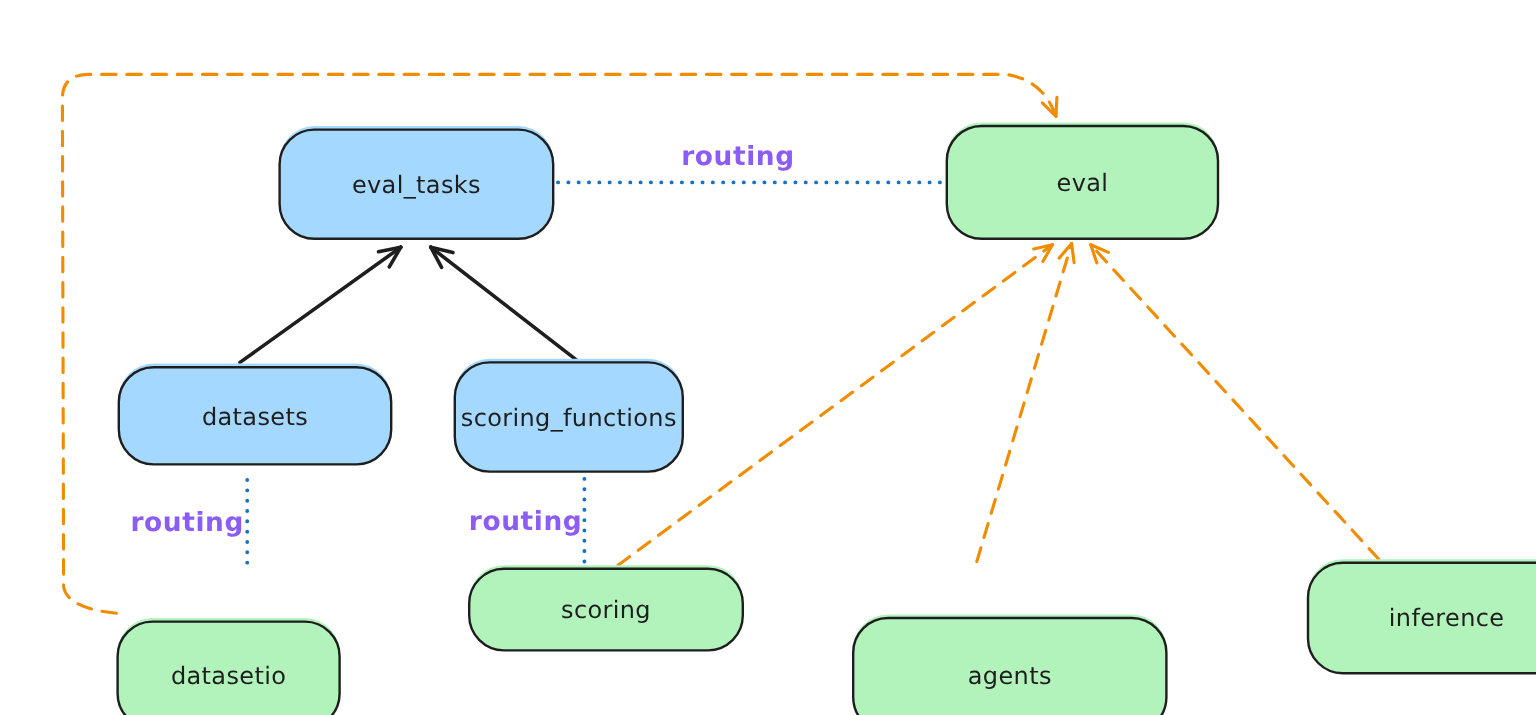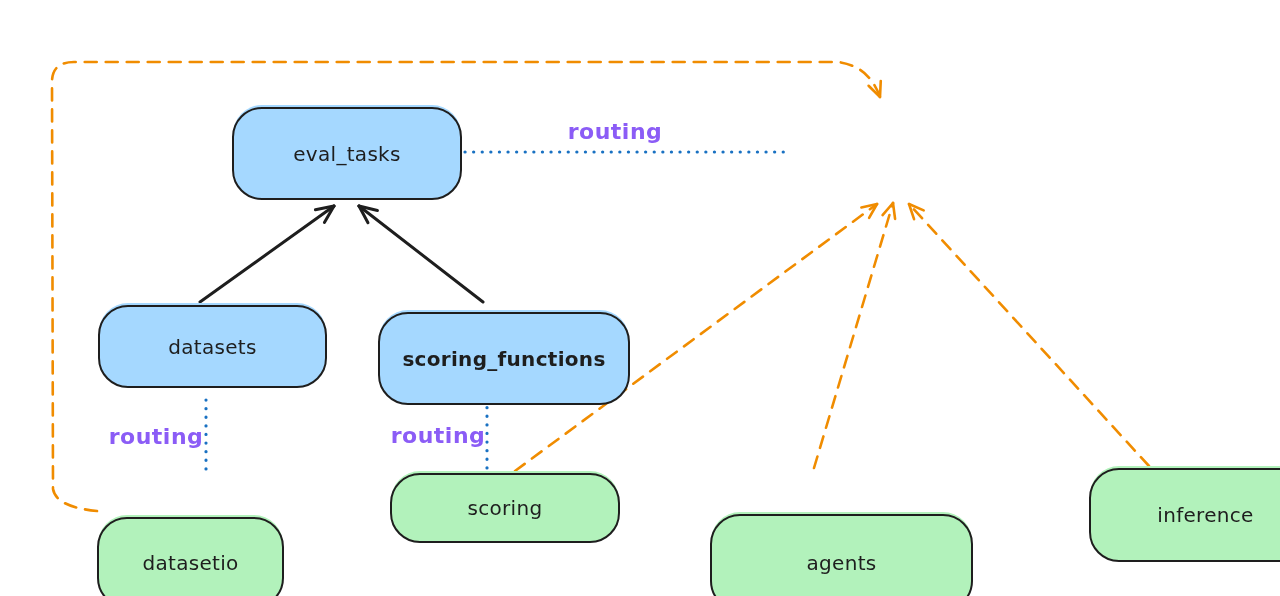--- a/index.html
+++ b/index.html
@@ -75,24 +75,27 @@
       <g>
         <path d="M 97 511 Q 56 507 53 489 L 52 82 Q 52 62 74 62 L 838 62 Q 869 66 880 97" fill="none" stroke="#f08c00" stroke-width="2.6" stroke-linecap="round" stroke-linejoin="round" stroke-dasharray="12 9"></path>
         <line x1="880" y1="97" x2="868.6007521150857" y2="85.7724825692286" stroke="#f08c00" stroke-width="2.6" stroke-linecap="round"></line>
         <line x1="880" y1="97" x2="880.7519194034463" y2="81.01767797813093" stroke="#f08c00" stroke-width="2.6" stroke-linecap="round"></line>
       </g>
     </svg>
   <div id="nodes">
       <div class="node blue" style="left: 232px; top: 107px; width: 230px; height: 93px;">
         <span>eval_tasks</span>
       </div>
+      <div class="node green" style="left: 788px; top: 104px; width: 228px; height: 96px;">
+        <span>eval</span>
+      </div>
       <div class="node blue" style="left: 98px; top: 305px; width: 229px; height: 83px;">
         <span>datasets</span>
       </div>
-      <div class="node blue" style="left: 378px; top: 312px; width: 252px; height: 93px; font-weight: bold;">
+      <div class="node blue" style="left: 378px; top: 301px; width: 192px; height: 93px;">
         <span>scoring_functions</span>
       </div>
       <div class="node green" style="left: 97px; top: 477px; width: 187px; height: 91px; margin-top: 40px;">
         <span>datasetio</span>
       </div>
       <div class="node green" style="left: 390px; top: 473px; width: 230px; height: 70px;">
         <span>scoring</span>
       </div>
       <div class="node green" style="left: 710px; top: 470px; width: 263px; height: 97px; margin-top: 44px;">
         <span>agents</span>

